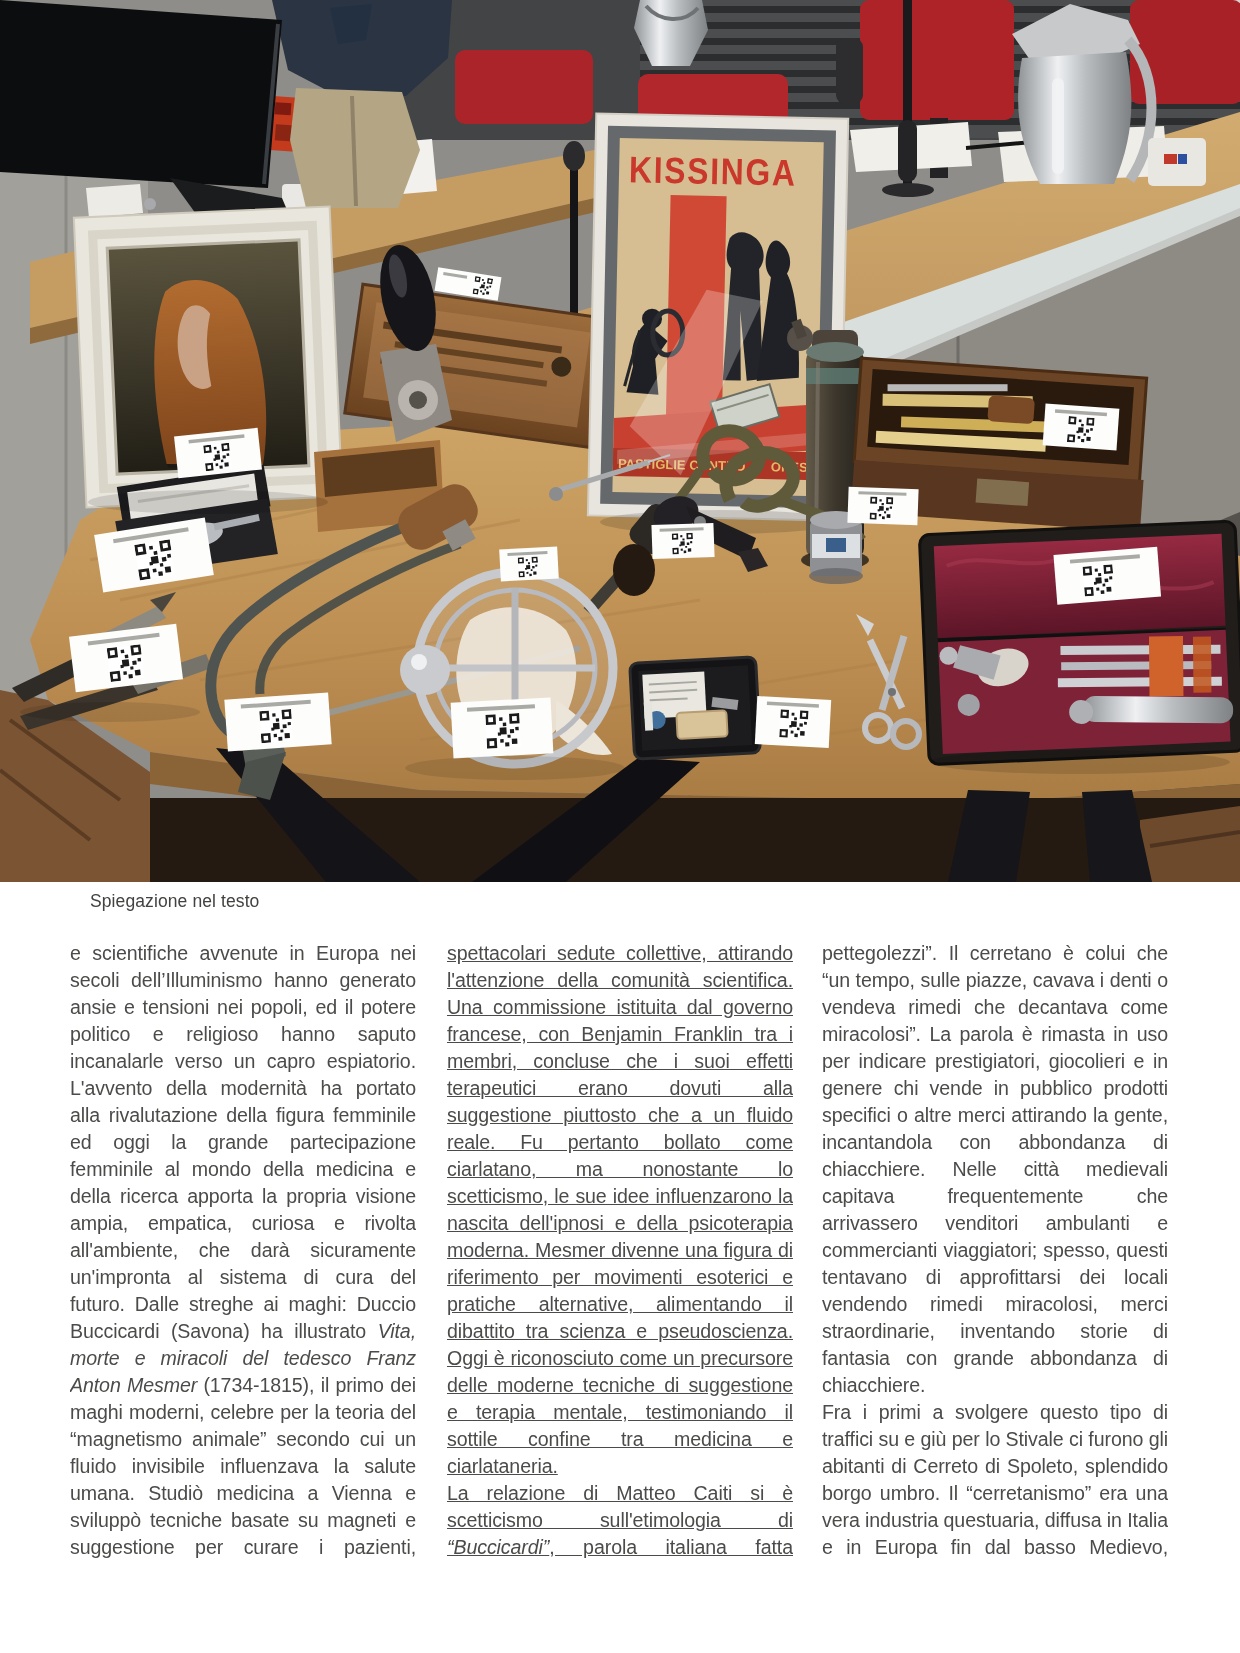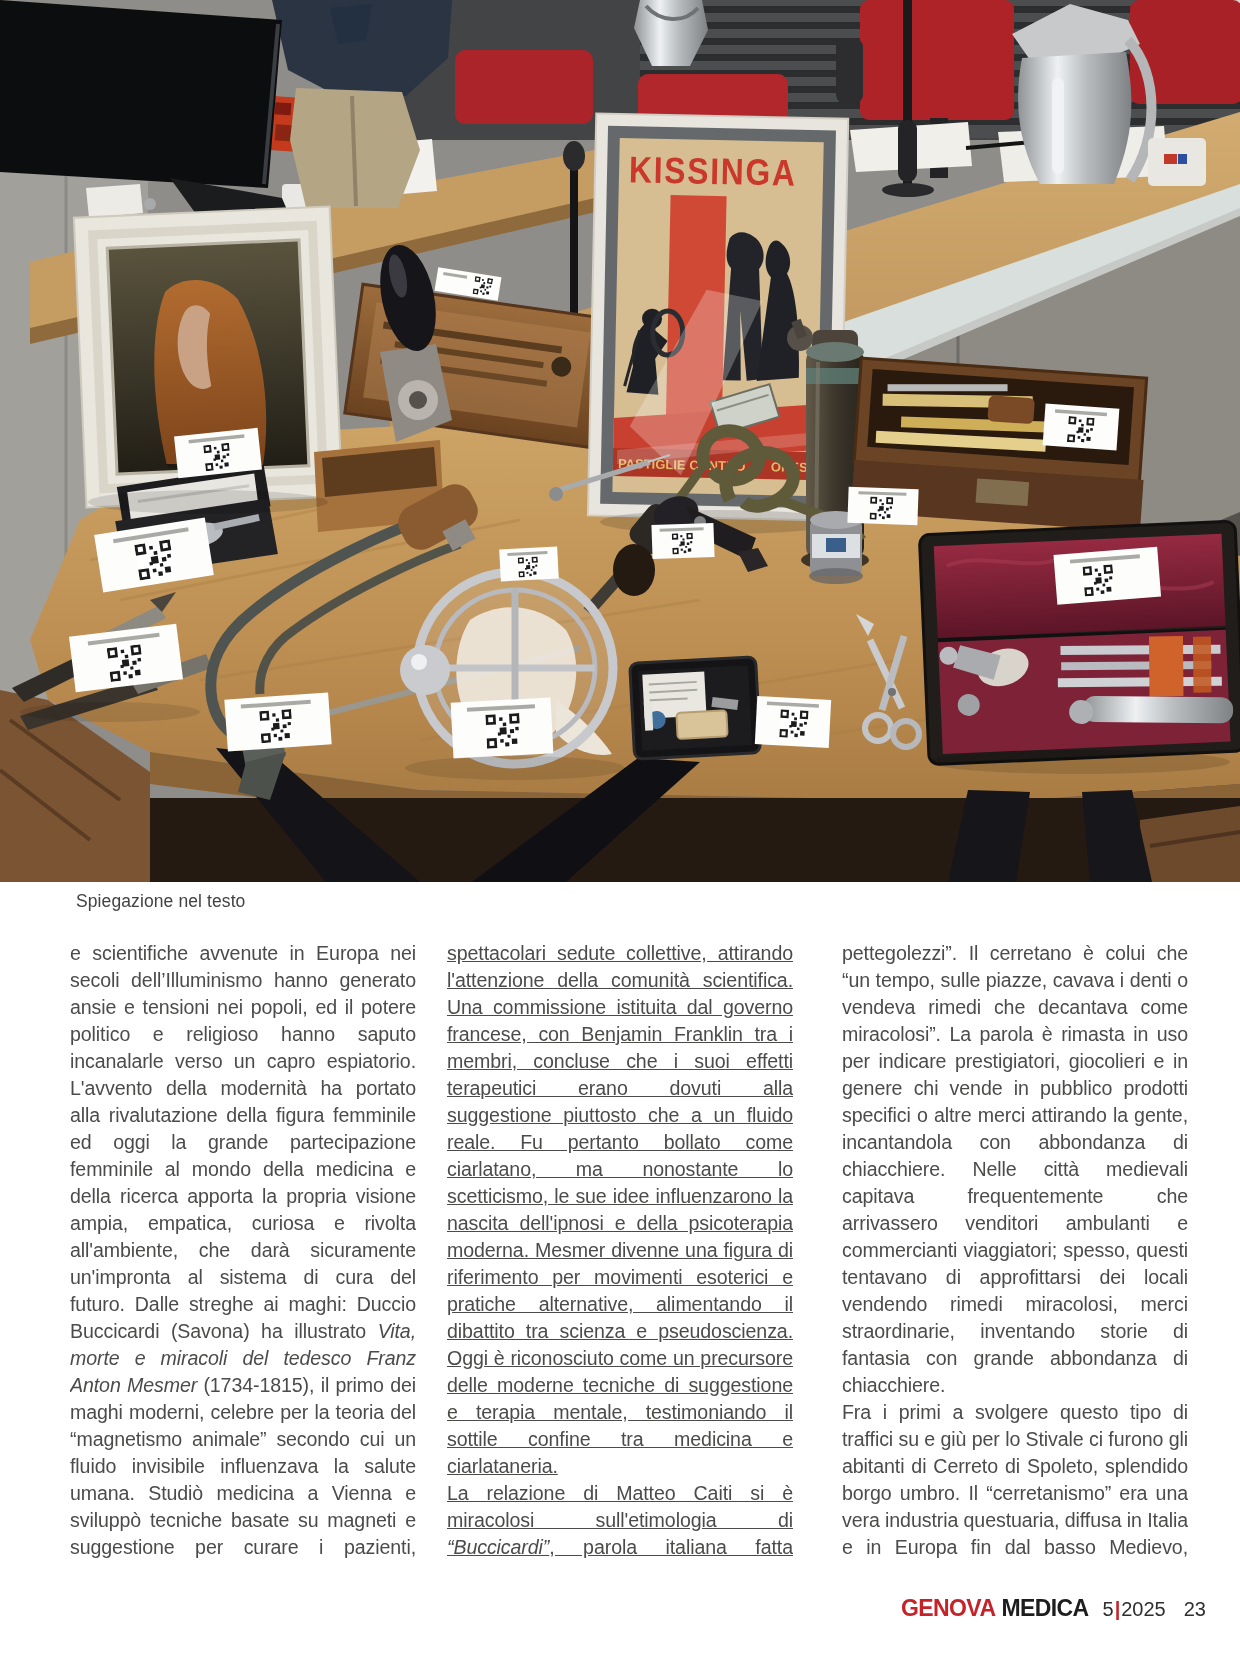--- a/index.html
+++ b/index.html
@@ -1,25 +1,25 @@
 <!DOCTYPE html>
 <html lang="it"><head>
 <meta charset="utf-8">
 <style>
   html,body{margin:0;padding:0;background:#e9e9e9;}
   .page{position:relative;width:1240px;height:1653px;background:#ffffff;margin:0 auto;
         font-family:"Liberation Sans",sans-serif;overflow:hidden;}
   .photo{position:absolute;left:0;top:0;width:1240px;height:882px;display:block;}
-  .caption{position:absolute;left:76px;top:891px;font-size:17.5px;color:#424240;letter-spacing:.1px;}
+  .caption{position:absolute;left:90px;top:891px;font-size:17.5px;color:#424240;letter-spacing:.1px;}
   .col{position:absolute;top:940px;width:346px;height:618px;overflow:hidden;
        font-size:19.6px;line-height:27px;color:#4b4b4a;text-align:justify;letter-spacing:-0.1px;}
   .col p{margin:0;}
   .col p.cont{text-align-last:justify;}
   .col em{font-style:italic;}
-  .col1{left:70px;} .col2{left:447px;text-decoration:underline;} .col3{left:842px;}
+  .col1{left:70px;} .col2{left:447px;text-decoration:underline;} .col3{left:822px;}
   .footer{position:absolute;right:34px;top:1595px;white-space:nowrap;}
   .brand{font-weight:700;font-size:23px;letter-spacing:-0.6px;}
   .brand-red{color:#c5222a;}
   .brand-dark{color:#1d1d1d;margin-left:6px;}
   .issue{font-size:20px;color:#2e2e2e;margin-left:14px;}
   .issue .pipe{color:#c5222a;font-weight:700;padding:0 1px;}
   .pagenum{font-size:20px;color:#2e2e2e;margin-left:18px;}
 </style>
 </head>
 <body>
@@ -489,24 +489,21 @@
     </g>
   </svg>
 
   <div class="caption">Spiegazione nel testo</div>
 
   <div class="col col1">
       <p class="cont"><span>e scientifiche avvenute in Europa nei secoli dell’Illuminismo hanno generato ansie e tensioni nei popoli, ed il potere politico e religioso hanno saputo incanalarle verso un capro espiatorio. L'avvento della modernità ha portato alla rivalutazione della figura femminile ed oggi la grande partecipazione femminile al mondo della medicina e della ricerca apporta la propria visione ampia, empatica, curiosa e rivolta all'ambiente, che darà sicuramente un'impronta al sistema di cura del futuro. Dalle streghe ai maghi: Duccio Buccicardi (Savona) ha illustrato </span><em>Vita, morte e miracoli del tedesco Franz Anton Mesmer</em><span> (1734-1815), il primo dei maghi moderni, celebre per la teoria del “magnetismo animale” secondo cui un fluido invisibile influenzava la salute umana. Studiò medicina a Vienna e sviluppò tecniche basate su magneti e suggestione per curare i pazienti, ottenendo grande fama ma anche critiche. Trasferitosi a Parigi, divenne noto per le sue</span></p>
     </div>
   <div class="col col2">
       <p><span>spettacolari sedute collettive, attirando l'attenzione della comunità scientifica. Una commissione istituita dal governo francese, con Benjamin Franklin tra i membri, concluse che i suoi effetti terapeutici erano dovuti alla suggestione piuttosto che a un fluido reale. Fu pertanto bollato come ciarlatano, ma nonostante lo scetticismo, le sue idee influenzarono la nascita dell'ipnosi e della psicoterapia moderna. Mesmer divenne una figura di riferimento per movimenti esoterici e pratiche alternative, alimentando il dibattito tra scienza e pseudoscienza. Oggi è riconosciuto come un precursore delle moderne tecniche di suggestione e terapia mentale, testimoniando il sottile confine tra medicina e ciarlataneria.</span></p>
-      <p class="cont"><span>La relazione di Matteo Caiti si è miracolosi sull'etimologia di </span><em>“Buccicardi”</em><span>, parola italiana fatta derivare dal termine “cerretano” incrociato con “ciarlare”. Ciarlare è voce onomatopeica che significa “chiacchierare vanamente, far</span></p>
+      <p class="cont"><span>La relazione di Matteo Caiti si è scetticismo sull'etimologia di </span><em>“Buccicardi”</em><span>, parola italiana fatta derivare dal termine “cerretano” incrociato con “ciarlare”. Ciarlare è voce onomatopeica che significa “chiacchierare vanamente, far</span></p>
     </div>
   <div class="col col3">
       <p><span>pettegolezzi”. Il cerretano è colui che “un tempo, sulle piazze, cavava i denti o vendeva rimedi che decantava come miracolosi”. La parola è rimasta in uso per indicare prestigiatori, giocolieri e in genere chi vende in pubblico prodotti specifici o altre merci attirando la gente, incantandola con abbondanza di chiacchiere. Nelle città medievali capitava frequentemente che arrivassero venditori ambulanti e commercianti viaggiatori; spesso, questi tentavano di approfittarsi dei locali vendendo rimedi miracolosi, merci straordinarie, inventando storie di fantasia con grande abbondanza di chiacchiere.</span></p>
       <p class="cont"><span>Fra i primi a svolgere questo tipo di traffici su e giù per lo Stivale ci furono gli abitanti di Cerreto di Spoleto, splendido borgo umbro. Il “cerretanismo” era una vera industria questuaria, diffusa in Italia e in Europa fin dal basso Medievo, organizzata nella raccolta di denaro a favore di opere pie, confraternite e ospedali. I cerretani</span></p>
     </div>
 
-  <div class="footer">
-    <span class="brand brand-red">GENOVA</span><span class="brand brand-dark">MEDICA</span><span class="issue"><span>5</span><span class="pipe">|</span><span>2025</span></span><span class="pagenum">23</span>
-  </div>
 
 </div>
 
 </body></html>

